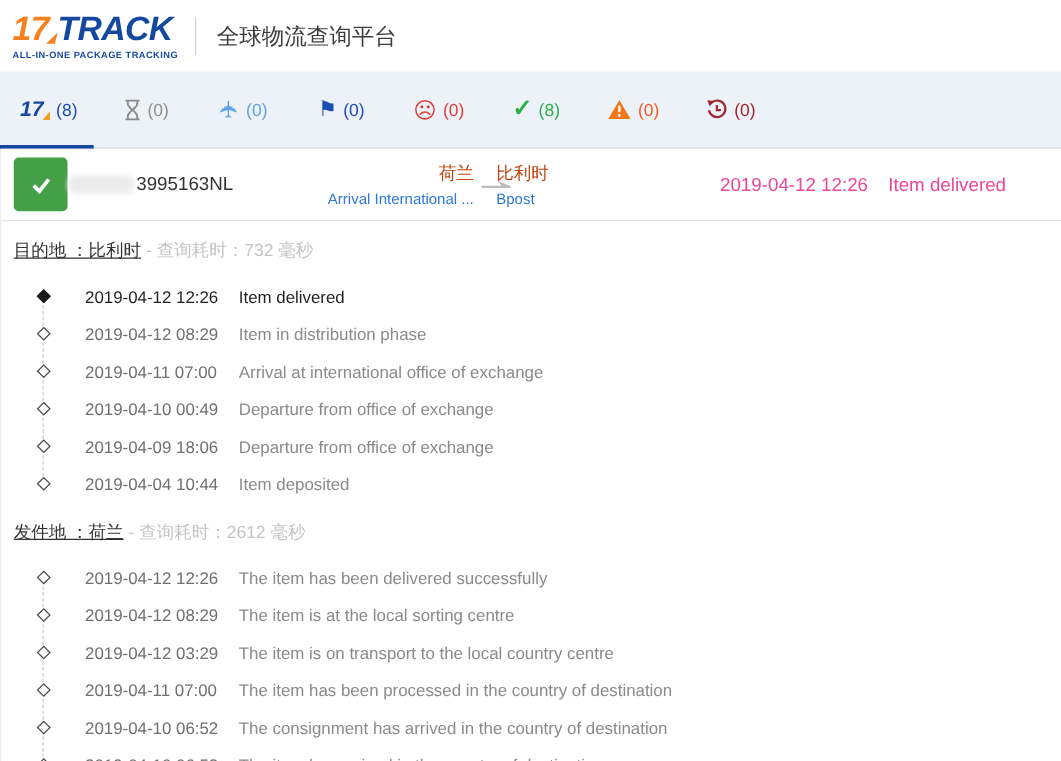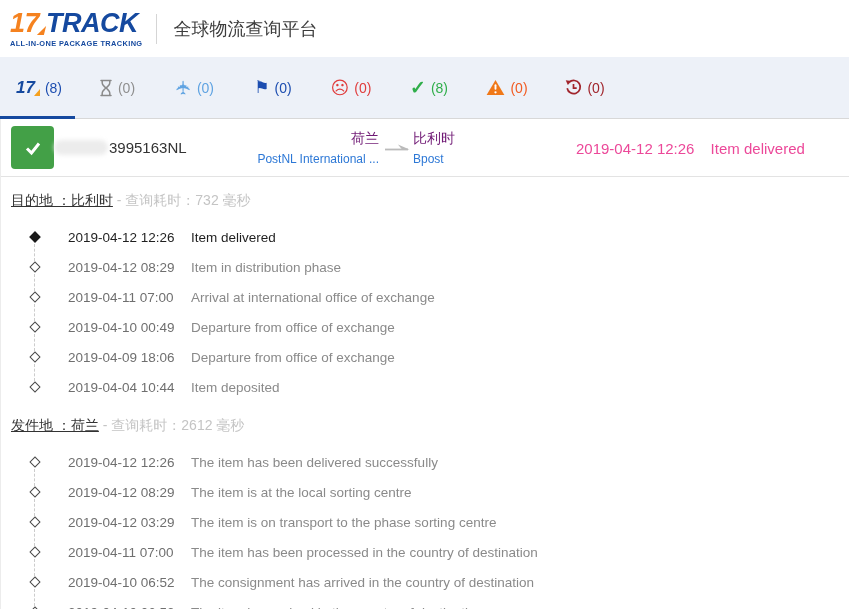--- a/index.html
+++ b/index.html
@@ -37,22 +37,22 @@
   .panel { border-left:1px solid #ececec; }
 
   .pkg-row { height:58px; border-bottom:1px solid #e3e3e3; position:relative; display:flex; align-items:center; cursor:pointer; background:#fff; }
   .status-square { width:43px; height:43px; background:#43a047; border-radius:4px; margin-left:10px; flex:0 0 auto;
     display:flex; align-items:center; justify-content:center; }
   .pkg-main { }
   .pkg-number { font-size:15px; color:#333; display:flex; align-items:center; }
   .blur-box { display:inline-block; width:54px; height:15px; background:#ececec; border-radius:8px; filter:blur(2px); margin-right:1px; }
   .pkg-status { font-size:13px; color:#333; margin-top:4px; }
   .origin-col { position:absolute; left:250px; width:128px; text-align:right; top:50%; transform:translateY(-50%); }
-  .dest-col   { position:absolute; left:412px; width:150px; text-align:left;  top:50%; transform:translateY(-50%); }
-  .country { font-size:14px; color:#701a75; }
+  .dest-col   { position:absolute; left:396px; width:150px; text-align:left;  top:50%; transform:translateY(-50%); }
+  .country { font-size:14px; color:#c2410c; }
   .carrier { font-size:12px; color:#2d78d6; margin-top:4px; cursor:pointer; }
   .route-arrow { position:absolute; left:384px; top:50%; transform:translateY(-50%); }
   .latest-event { position:absolute; left:575px; top:50%; transform:translateY(-50%); font-size:15px; color:#ec4899; }
   .latest-event .ev-time { margin-right:12px; }
 
   
   .section-header { padding:15px 10px 6px 10px; font-size:14px; }
   .sec-label { color:#333;text-decoration:underline; }
   .sec-query { color:#c4c4c4; }
   .timeline { list-style:none; margin-top:6px; }
@@ -136,21 +136,21 @@
     </div>
     <div class="pkg-main">
       <div class="pkg-number">
         <span class="blur-box"></span>
         <span>3995163NL</span>
       </div>
     </div>
 
     <div class="origin-col">
       <div class="country">荷兰</div>
-      <div class="carrier">PostNL International ...</div>
+      <div class="carrier">Arrival International ...</div>
     </div>
 
     <svg class="route-arrow" width="26" height="12" viewBox="0 0 26 12">
       <line x1="0" y1="7.5" x2="23" y2="7.5" stroke="#bbbbbb" stroke-width="1.8"></line>
       <polygon points="24.5,7.5 13,2.5 17,7.5" fill="#bbbbbb"></polygon>
     </svg>
 
     <div class="dest-col">
       <div class="country">比利时</div>
       <div class="carrier">Bpost</div>
@@ -228,21 +228,21 @@
           <i class="diamond"></i>
         </span>
       <span class="tl-time">2019-04-12 08:29</span>
       <span class="tl-desc">The item is at the local sorting centre</span>
     </li>
     <li class="tl-item">
       <span class="marker">
           <i class="diamond"></i>
         </span>
       <span class="tl-time">2019-04-12 03:29</span>
-      <span class="tl-desc">The item is on transport to the phase sorting centre</span>
+      <span class="tl-desc">The item is on transport to the local country centre</span>
     </li>
     <li class="tl-item">
       <span class="marker">
           <i class="diamond"></i>
         </span>
       <span class="tl-time">2019-04-11 07:00</span>
       <span class="tl-desc">The item has been processed in the country of destination</span>
     </li>
     <li class="tl-item">
       <span class="marker">

